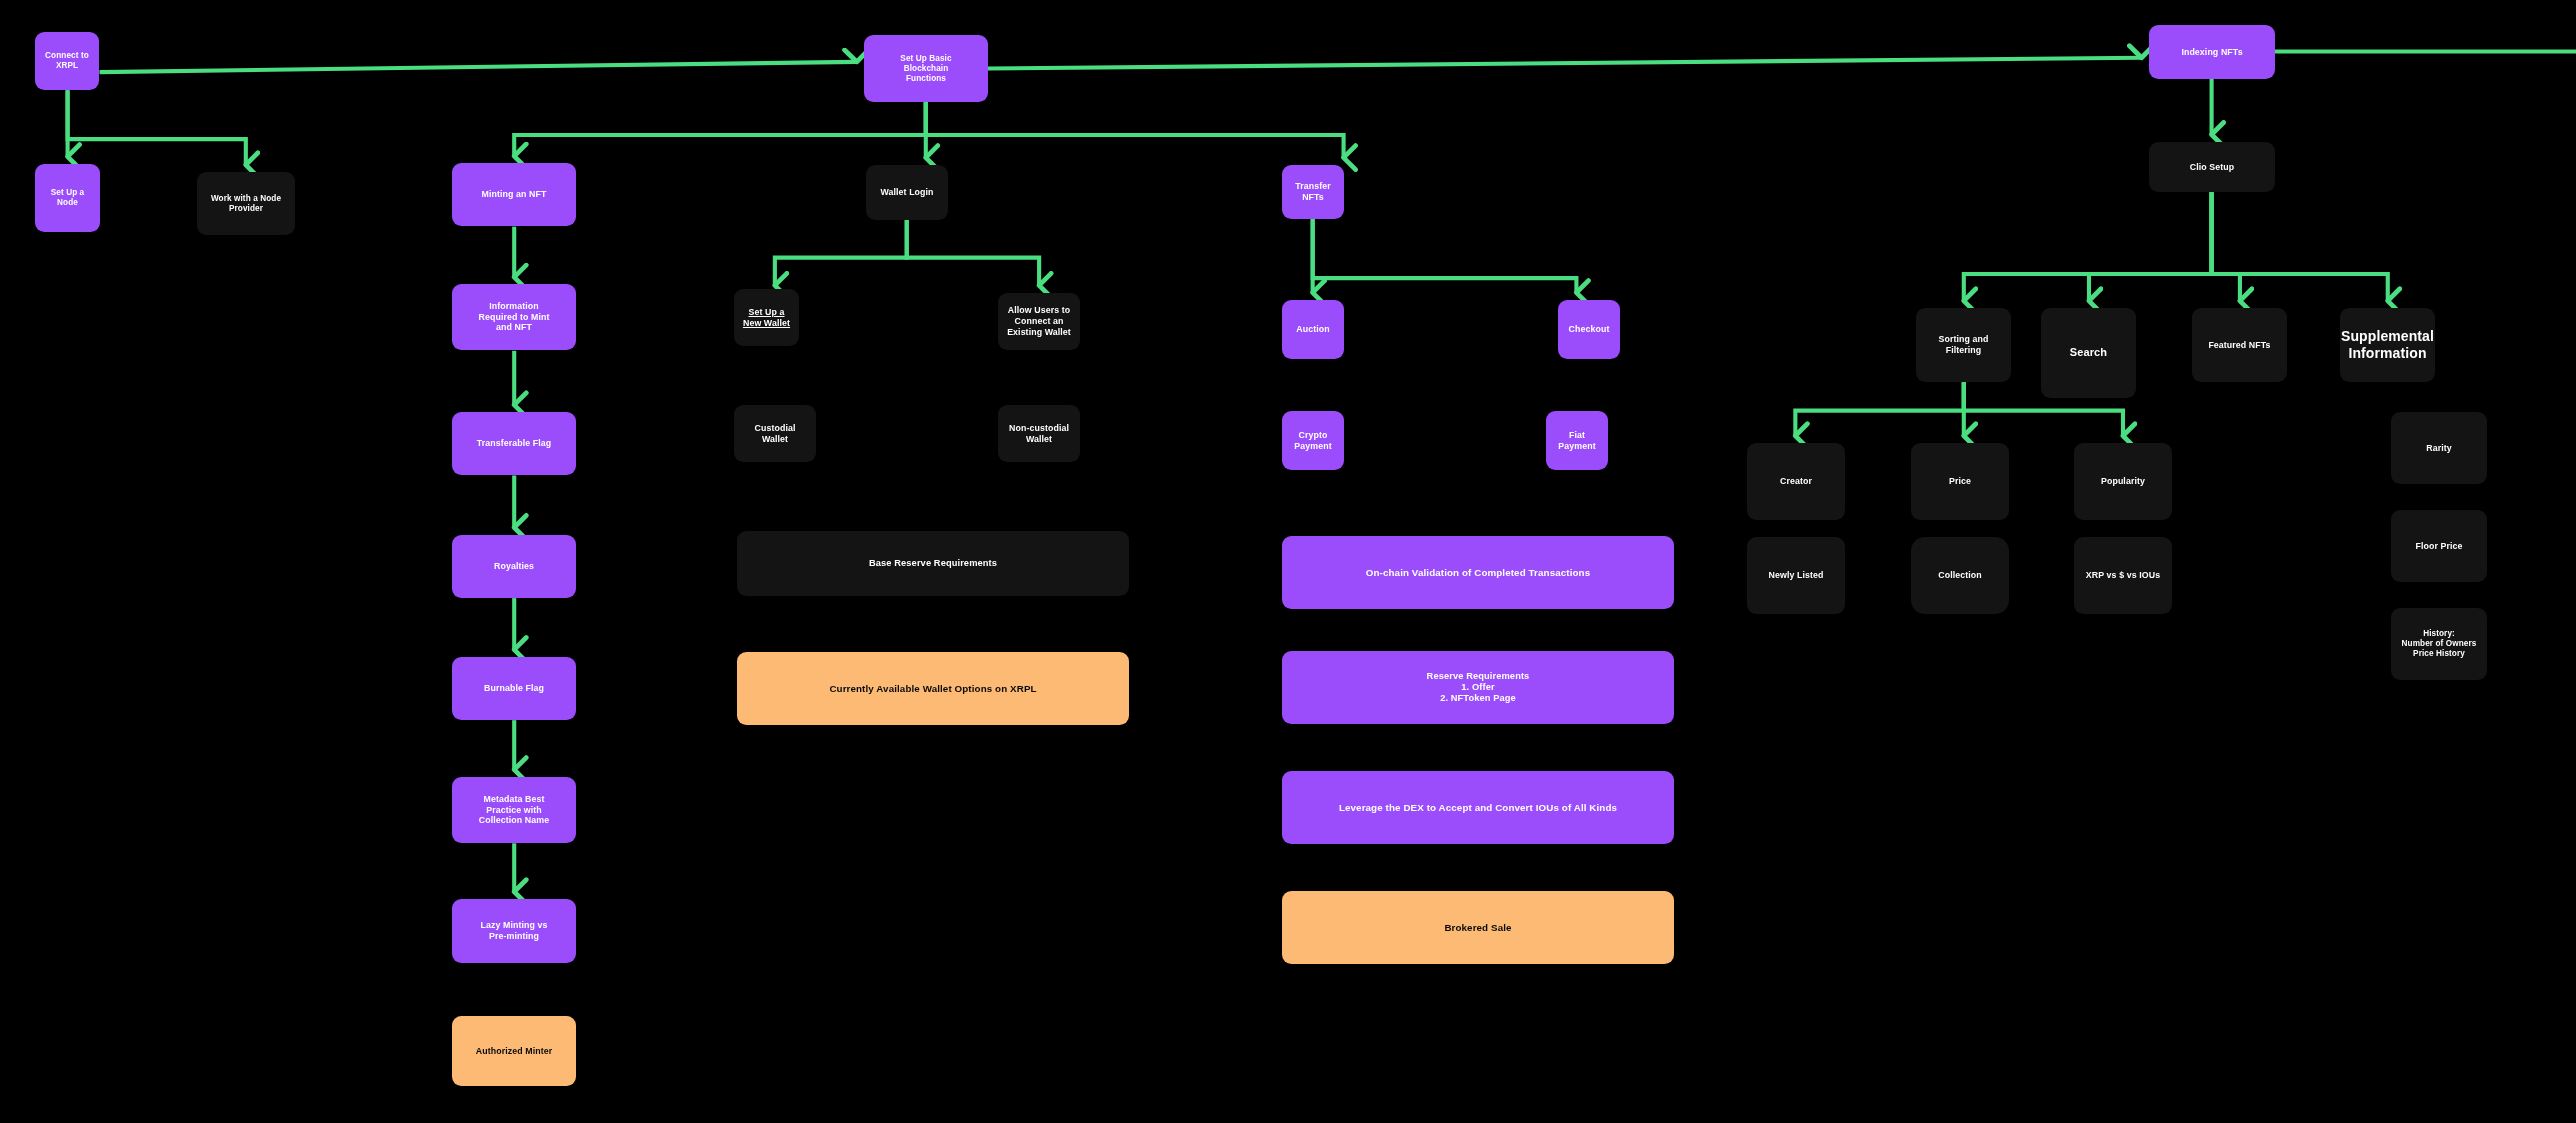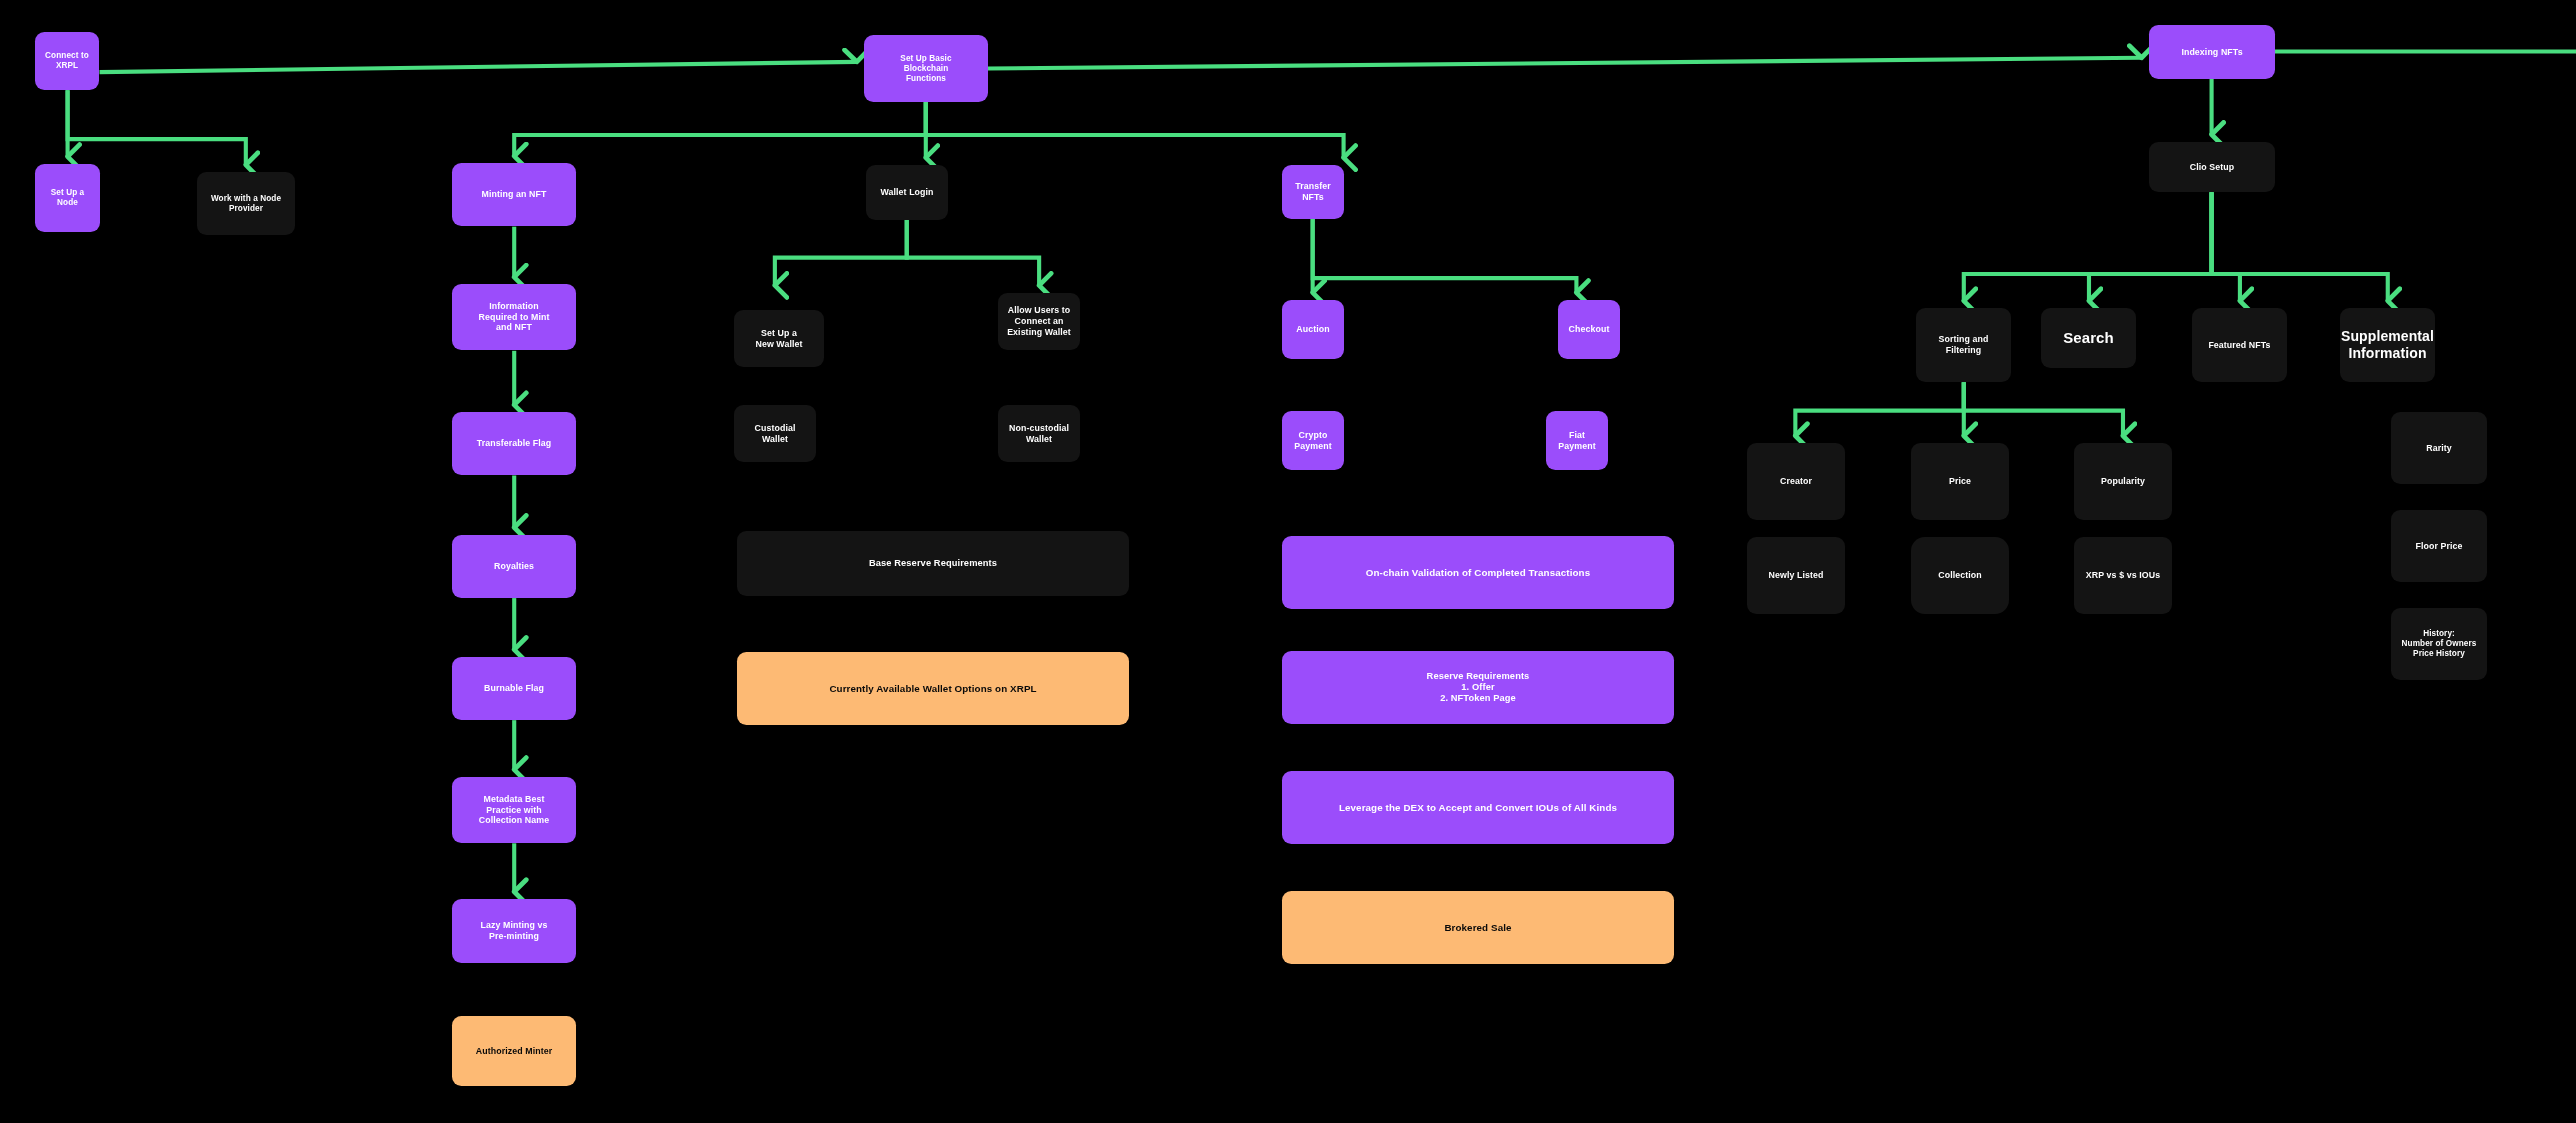--- a/index.html
+++ b/index.html
@@ -123,21 +123,21 @@
       <div class="node purple" style="left: 452px; top: 412px; width: 124px; height: 63px; font-size: 8.8px;"><span>Transferable Flag</span></div>
       <div class="node purple" style="left: 452px; top: 535px; width: 124px; height: 63px; font-size: 8.8px;"><span>Royalties</span></div>
       <div class="node purple" style="left: 452px; top: 657px; width: 124px; height: 63px; font-size: 8.8px;"><span>Burnable Flag</span></div>
       <div class="node purple" style="left: 452px; top: 777px; width: 124px; height: 66px; font-size: 8.8px;"><span>Metadata Best
 Practice with
 Collection Name</span></div>
       <div class="node purple" style="left: 452px; top: 899px; width: 124px; height: 64px; font-size: 8.8px;"><span>Lazy Minting vs
 Pre-minting</span></div>
       <div class="node white" style="left: 452px; top: 1016px; width: 124px; height: 70px; font-size: 8.8px;"><span>Authorized Minter</span></div>
       <div class="node dark" style="left: 866px; top: 165px; width: 82px; height: 55px; font-size: 8.8px;"><span>Wallet Login</span></div>
-      <div class="node dark" style="left: 734px; top: 310px; width: 90px; height: 57px; font-size: 8.8px;"><span>Set Up a
+      <div class="node dark" style="left: 734px; top: 289px; width: 65px; height: 57px; font-size: 8.8px; text-decoration: underline;"><span>Set Up a
 New Wallet</span></div>
       <div class="node dark" style="left: 998px; top: 293px; width: 82px; height: 57px; font-size: 8.8px;"><span>Allow Users to
 Connect an
 Existing Wallet</span></div>
       <div class="node dark" style="left: 734px; top: 405px; width: 82px; height: 57px; font-size: 8.8px;"><span>Custodial Wallet</span></div>
       <div class="node dark" style="left: 998px; top: 405px; width: 82px; height: 57px; font-size: 8.8px;"><span>Non-custodial
 Wallet</span></div>
       <div class="node dark" style="left: 737px; top: 531px; width: 392px; height: 65px; font-size: 9.3px;"><span>Base Reserve Requirements</span></div>
       <div class="node white" style="left: 737px; top: 652px; width: 392px; height: 73px; font-size: 9.8px;"><span>Currently Available Wallet Options on XRPL</span></div>
       <div class="node purple" style="left: 1282px; top: 165px; width: 62px; height: 54px; font-size: 8.8px;"><span>Transfer NFTs</span></div>
@@ -147,21 +147,21 @@
       <div class="node purple" style="left: 1546px; top: 411px; width: 62px; height: 59px; font-size: 8.8px;"><span>Fiat Payment</span></div>
       <div class="node purple" style="left: 1282px; top: 536px; width: 392px; height: 73px; font-size: 9.8px;"><span>On-chain Validation of Completed Transactions</span></div>
       <div class="node purple" style="left: 1282px; top: 651px; width: 392px; height: 73px; font-size: 9.3px;"><span>Reserve Requirements
 1. Offer
 2. NFToken Page</span></div>
       <div class="node purple" style="left: 1282px; top: 771px; width: 392px; height: 73px; font-size: 9.8px;"><span>Leverage the DEX to Accept and Convert IOUs of All Kinds</span></div>
       <div class="node white" style="left: 1282px; top: 891px; width: 392px; height: 73px; font-size: 9.8px;"><span>Brokered Sale</span></div>
       <div class="node dark" style="left: 2149px; top: 142px; width: 126px; height: 50px; font-size: 8.8px;"><span>Clio Setup</span></div>
       <div class="node dark" style="left: 1916px; top: 308px; width: 95px; height: 74px; font-size: 8.8px;"><span>Sorting and
 Filtering</span></div>
-      <div class="node dark" style="left: 2041px; top: 308px; width: 95px; height: 60px; font-size: 15px;"><span>Search</span></div>
+      <div class="node dark" style="left: 2041px; top: 308px; width: 95px; height: 90px; font-size: 11px;"><span>Search</span></div>
       <div class="node dark" style="left: 2192px; top: 308px; width: 95px; height: 74px; font-size: 8.8px;"><span>Featured NFTs</span></div>
       <div class="node dark" style="left: 2340px; top: 308px; width: 95px; height: 74px; font-size: 14px;"><span>Supplemental
 Information</span></div>
       <div class="node dark" style="left: 1747px; top: 443px; width: 98px; height: 77px; font-size: 8.8px;"><span>Creator</span></div>
       <div class="node dark" style="left: 1911px; top: 443px; width: 98px; height: 77px; font-size: 8.8px;"><span>Price</span></div>
       <div class="node dark" style="left: 2074px; top: 443px; width: 98px; height: 77px; font-size: 8.8px;"><span>Popularity</span></div>
       <div class="node dark" style="left: 1747px; top: 537px; width: 98px; height: 77px; font-size: 8.8px;"><span>Newly Listed</span></div>
       <div class="node dark" style="left: 1911px; top: 537px; width: 98px; height: 77px; font-size: 8.8px; border-radius: 14px;"><span>Collection</span></div>
       <div class="node dark" style="left: 2074px; top: 537px; width: 98px; height: 77px; font-size: 8.8px;"><span>XRP vs $ vs IOUs</span></div>
       <div class="node dark" style="left: 2391px; top: 412px; width: 96px; height: 72px; font-size: 8.8px;"><span>Rarity</span></div>

